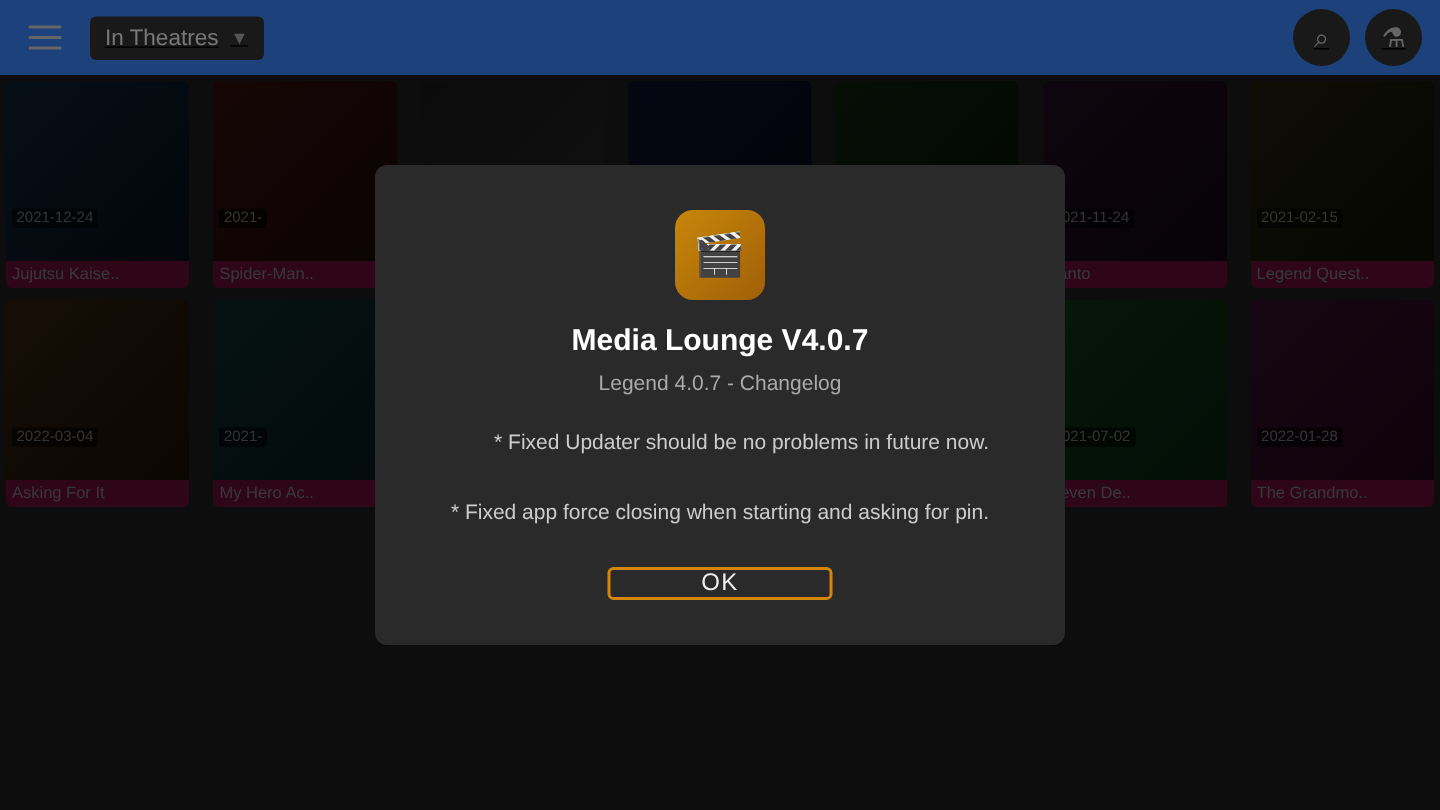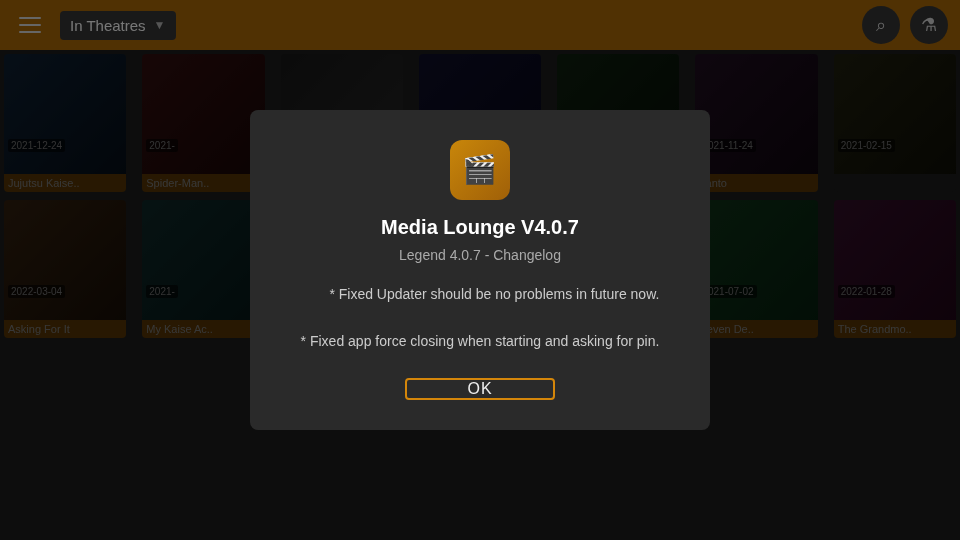--- a/index.html
+++ b/index.html
@@ -10,24 +10,25 @@
       font-family: 'Segoe UI', Arial, sans-serif;
       overflow: hidden;
       position: relative;
     }
 
     
     .header {
       display: flex;
       align-items: center;
       height: 50px;
-      background: #a16207;
+      background: #3b82f6;
       padding: 0 12px;
       position: relative;
       z-index: 1;
+      text-decoration: underline;
     }
     .menu-btn {
       width: 36px;
       height: 36px;
       display: flex;
       flex-direction: column;
       justify-content: center;
       align-items: center;
       gap: 5px;
       cursor: pointer;
@@ -107,21 +108,21 @@
       font-size: 10px;
       color: #ccc;
       background: rgba(0,0,0,0.6);
       padding: 1px 3px;
       border-radius: 2px;
     }
     .movie-title {
       font-size: 11px;
       color: #ddd;
       padding: 3px 4px;
-      background: #a16207;
+      background: #be185d;
       white-space: nowrap;
       overflow: hidden;
       text-overflow: ellipsis;
     }
 
     
     .c1 { background: linear-gradient(135deg, #1a3a5c, #0a1a2c); }
     .c2 { background: linear-gradient(135deg, #5c1a1a, #2c0a0a); }
     .c3 { background: linear-gradient(135deg, #2c2c2c, #444); }
     .c4 { background: linear-gradient(135deg, #1a1a4a, #0a0a2a); }
@@ -245,35 +246,36 @@
     <div class="movie-card">
       <div class="movie-thumb c6">
         <div class="movie-date">2021-11-24</div>
       </div>
       <div class="movie-title">..anto</div>
     </div>
     <div class="movie-card">
       <div class="movie-thumb c7">
         <div class="movie-date">2021-02-15</div>
       </div>
+      <div class="movie-title">Legend Quest..</div>
     </div>
   </div>
 
 <div class="grid" id="row2">
     <div class="movie-card">
       <div class="movie-thumb c8">
         <div class="movie-date">2022-03-04</div>
       </div>
       <div class="movie-title">Asking For It</div>
     </div>
     <div class="movie-card">
       <div class="movie-thumb c9">
         <div class="movie-date">2021-</div>
       </div>
-      <div class="movie-title">My Kaise Ac..</div>
+      <div class="movie-title">My Hero Ac..</div>
     </div>
     <div class="movie-card">
       <div class="movie-thumb c10"></div>
       <div class="movie-title"></div>
     </div>
     <div class="movie-card">
       <div class="movie-thumb c11"></div>
       <div class="movie-title"></div>
     </div>
     <div class="movie-card">

